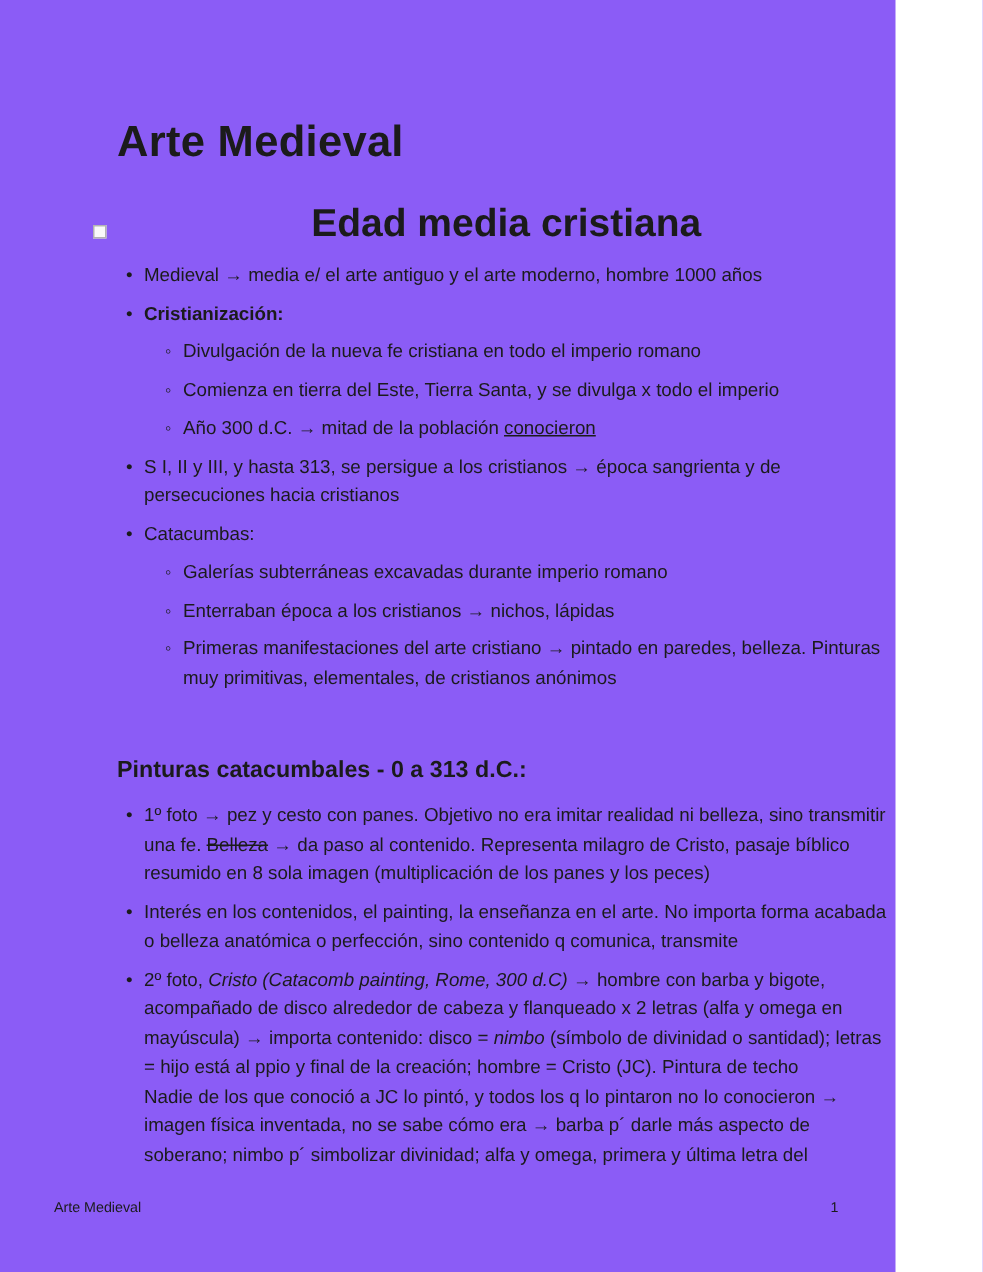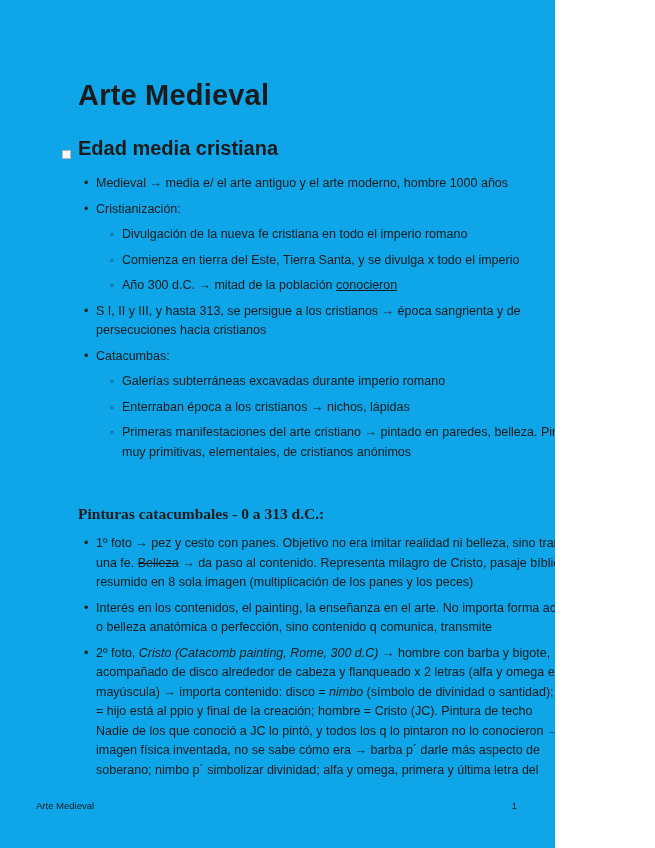--- a/index.html
+++ b/index.html
@@ -1,46 +1,46 @@
 <!DOCTYPE html>
 <html><head>
 <meta charset="utf-8">
 <style>
   html,body{margin:0;padding:0;background:#ffffff;}
   .page{
     position:relative;
-    width:555px;
+    width:597px;
     height:848px;
-    background:#0ea5e9;
+    background:#8b5cf6;
     overflow:hidden;
     font-family:"Liberation Sans","DejaVu Sans",sans-serif;
     color:#1b1b1b;
   }
   .content{
     position:absolute;
     left:78px;
     top:78px;
     width:519px;
   }
   .h1{font-size:29px;line-height:34px;font-weight:700;margin:0;letter-spacing:.2px;}
-  .h2{font-size:20px;line-height:26px;font-weight:700;margin:23px 0 0 0;}
-  .h3{font-size:15.5px;line-height:19px;font-weight:700;margin:42px 0 0 0;font-family:Liberation Serif, serif;}
+  .h2{font-size:26px;line-height:26px;font-weight:700;margin:23px 0 0 0;text-align:center;}
+  .h3{font-size:15.5px;line-height:19px;font-weight:700;margin:42px 0 0 0;}
   .li{
     display:flex;
     margin-top:6px;
     font-size:12.5px;
     line-height:19.5px;
   }
   .h2 + .li{margin-top:13px;}
   .h3 + .li{margin-top:11px;}
   .li .marker{flex:0 0 18px;padding-left:6px;box-sizing:border-box;}
   .li.l2{margin-left:26px;}
   .li.l2 .marker{font-size:12px;}
   .li .txt{flex:1;white-space:pre-wrap;}
-  .seg-b{font-weight:400;}
+  .seg-b{font-weight:700;}
   .seg-i{font-style:italic;}
   .seg-u{text-decoration:underline;}
   .seg-s{text-decoration:line-through;}
   .artifact{
     position:absolute;left:62px;top:150px;width:7px;height:7px;
     border:1px solid #b3b3b3;background:#fafafa;
   }
   .footer-left{position:absolute;left:36px;top:800px;font-size:9.5px;color:#1b1b1b;}
   .footer-page{position:absolute;right:38px;top:800px;font-size:9.5px;color:#1b1b1b;}
 </style>

